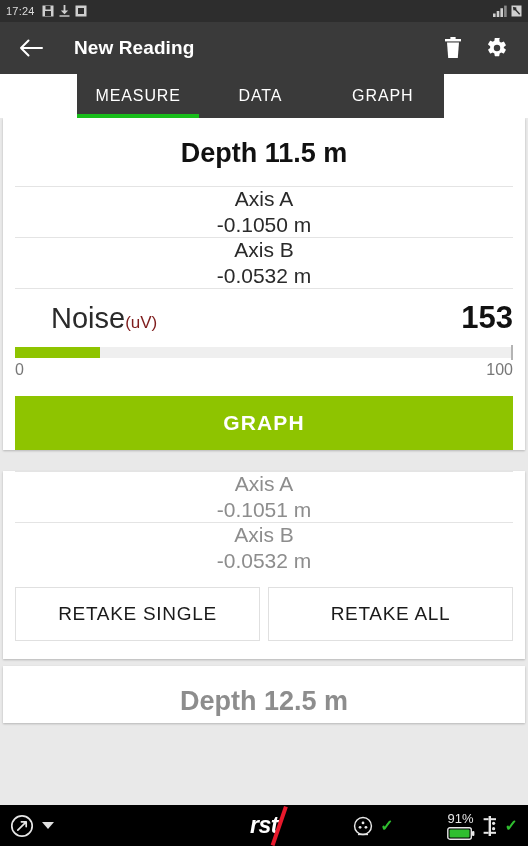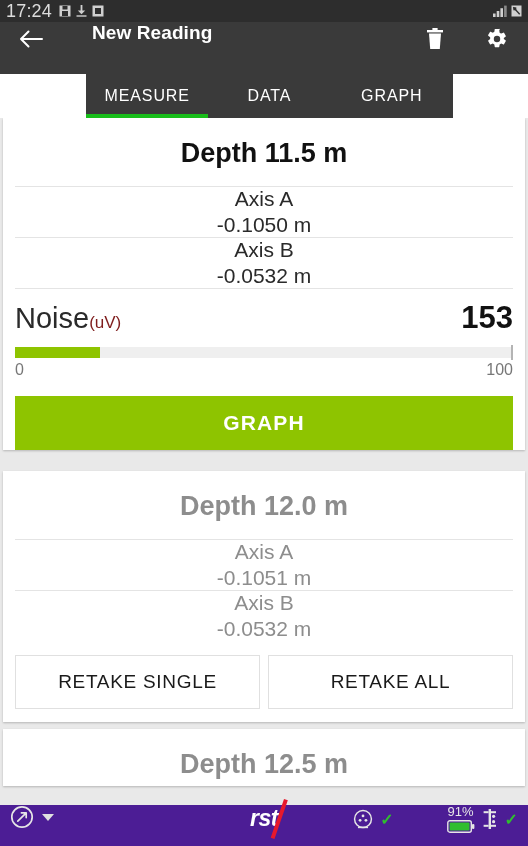--- a/index.html
+++ b/index.html
@@ -9,43 +9,43 @@
     font-family: "Liberation Sans", sans-serif;
     overflow: hidden;
   }
   .screen { position: relative; width: 528px; height: 846px; display: flex; flex-direction: column; }
 
   
   .statusbar {
     height: 22px; background: #2d2d2d; color: #d6d6d6;
     display: flex; align-items: center; padding: 0 6px; flex: none;
   }
-  .status-time { font-size: 18px; letter-spacing: .2px; color: #dcdcdc; }
+  .status-time { font-size: 11px; letter-spacing: .2px; color: #dcdcdc; }
   .status-left-icons { display: flex; align-items: center; gap: 5px; margin-left: 7px; }
   .status-spacer { flex: 1; }
   .status-right-icons { display: flex; align-items: flex-end; gap: 4px; }
   .sicon { display: block; }
 
   
   .appbar {
-    height: 52px; background: #3a3a3a; display: flex; align-items: flex-start;
-    padding: 0 14px; flex: none; gap: 18px;
+    height: 52px; background: #3a3a3a; display: flex; align-items: center;
+    padding: 0 14px; flex: none;
   }
   .appbar-title {
     color: #ffffff; font-size: 19px; font-weight: bold; margin-left: 26px;
     letter-spacing: .1px;
   }
   .appbar-spacer { flex: 1; }
   .appbar-action { width: 34px; height: 34px; display: flex; align-items: center; justify-content: center; cursor: pointer; }
   .appbar-action + .appbar-action { margin-left: 10px; }
 
   
   .tabs-wrap { height: 44px; background: #ffffff; flex: none; position: relative; }
   .tabs {
-    position: absolute; left: 86px; top: 0; width: 367px; height: 44px;
+    position: absolute; left: 77px; top: 0; width: 367px; height: 44px;
     background: #3a3a3a; display: flex;
   }
   .tab {
     flex: 1; display: flex; align-items: center; justify-content: center;
     color: #ffffff; font-size: 16px; letter-spacing: .9px; cursor: pointer;
     position: relative;
   }
   .tab.active::after {
     content: ""; position: absolute; left: 0; right: 0; bottom: 0;
     height: 4px; background: #18bd1a;
@@ -75,55 +75,55 @@
   }
   .card.dim .row { color: #8d8d8d; }
   .row-label { }
   .row-value { }
 
   
   .noise-row {
     display: flex; align-items: baseline; justify-content: space-between;
     border-top: 1px solid #e4e4e4; padding: 11px 0 8px;
   }
-  .noise-label { font-size: 29px; color: #2a2a2a; }
+  .noise-label { font-size: 29px; color: #2a2a2a; margin-left: 36px; }
   .noise-unit { font-size: 17px; color: #7f1d1d; }
   .noise-value { font-size: 31px; font-weight: bold; color: #111111; }
 
   .bar-track {
     height: 11px; background: #efefef; position: relative; margin-top: 3px;
   }
   .bar-fill { height: 100%; background: #8ec400; }
   .bar-endcap { position: absolute; right: 0; top: -2px; width: 2px; height: 15px; background: #b4b4b4; }
   .bar-scale {
     display: flex; justify-content: space-between;
     font-size: 16px; color: #777777; padding: 3px 0 0;
   }
 
   .accept-btn {
     display: block; width: 100%; height: 54px; margin: 17px 0 21px;
     background: #8ec400; color: #ffffff; border: none;
     font-size: 21px; font-weight: bold; letter-spacing: 1.1px;
     font-family: "Liberation Sans", sans-serif; cursor: pointer;
   }
 
-  .retake-row { display: flex; gap: 8px; padding: 14px 0 13px; }
+  .retake-row { display: flex; gap: 8px; padding: 14px 0 18px; }
   .retake-btn {
     flex: 1; height: 54px; background: #ffffff; border: 1px solid #e0e0e0;
     color: #1a1a1a; font-size: 19px; letter-spacing: .7px;
     font-family: "Liberation Sans", sans-serif; cursor: pointer;
   }
 
   .card.partial { padding-bottom: 6px; }
   .card.partial .card-title { padding-bottom: 0; }
 
   
   .bottombar {
-    height: 41px; background: #4c1d95; flex: none;
-    display: flex; align-items: flex-start; padding: 0 10px; position: relative;
+    height: 41px; background: #000000; flex: none;
+    display: flex; align-items: center; padding: 0 10px; position: relative;
   }
   .bb-left { display: flex; align-items: center; gap: 8px; }
   .bb-caret { width: 0; height: 0; border-left: 6px solid transparent; border-right: 6px solid transparent; border-top: 7px solid #e0e0e0; }
   .bb-center { position: absolute; left: 0; right: 0; display: flex; justify-content: center; align-items: center; pointer-events: none; }
   .bb-logo { font-size: 23px; font-weight: bold; font-style: italic; color: #ffffff; letter-spacing: -.5px; position: relative; }
   .bb-slash { position: absolute; left: 50%; top: -11px; width: 4px; height: 41px; background: #e8192c; transform: rotate(19deg) translateX(14px); }
   .bb-right { margin-left: auto; display: flex; align-items: center; gap: 6px; }
   .bb-batt { display: flex; flex-direction: column; align-items: center; line-height: 1; margin-left: 47px; }
   .bb-batt-pct { font-size: 13px; color: #e6e6e6; margin-bottom: 2px; }
   .check { color: #2fbe2f; font-size: 16px; font-weight: bold; }
@@ -231,21 +231,20 @@
       </div>
       <div class="bar-scale">
         <span>0</span>
         <span>100</span>
       </div>
 
       <button class="accept-btn" style="background: rgb(142, 196, 0);">GRAPH</button>
     </div>
 
     <div class="card dim">
-      <div class="card-title">Depth 12.0 m</div>
 
       <div class="row">
         <span class="row-label">Axis A</span>
         <span class="row-value">-0.1051 m</span>
       </div>
 
       <div class="row">
         <span class="row-label">Axis B</span>
         <span class="row-value">-0.0532 m</span>
       </div>

